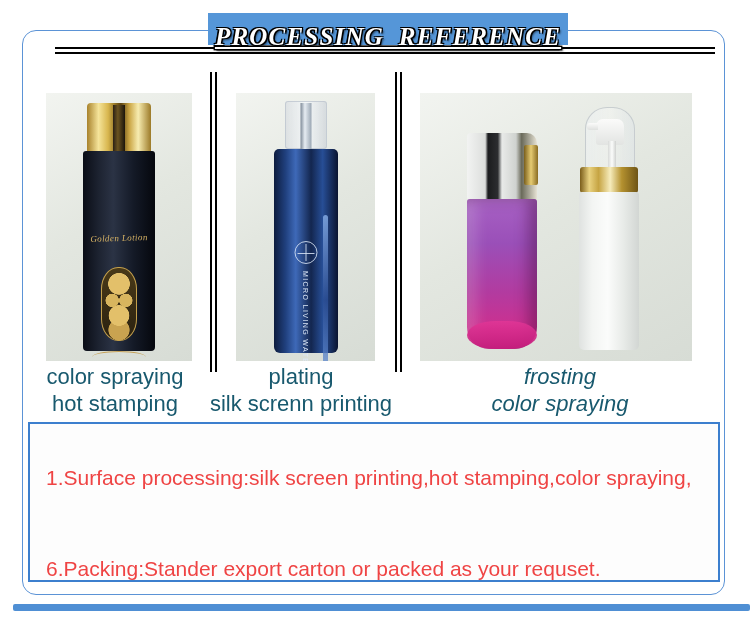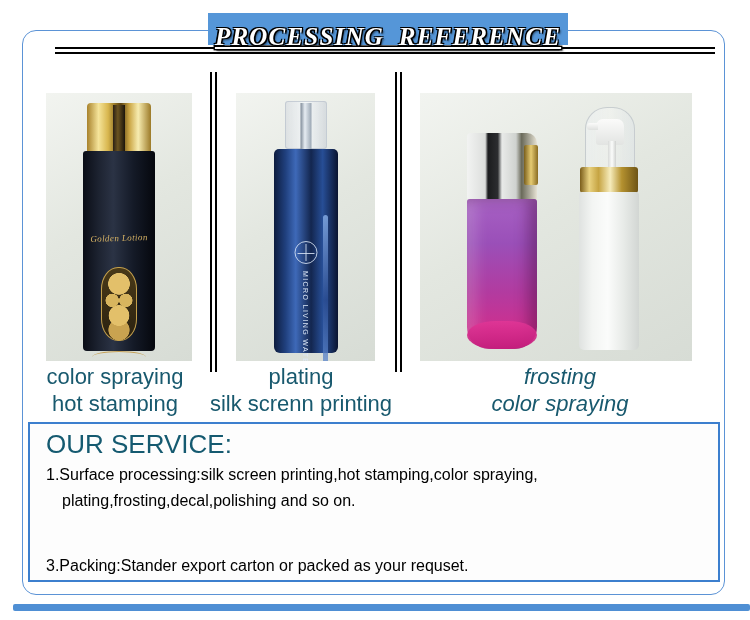--- a/index.html
+++ b/index.html
@@ -245,21 +245,21 @@
     border:2.5px solid #3c7fce;
     box-sizing:border-box;
     background:#fdfdfd;
   }
   #service-title{
     position:absolute;left:16px;top:5px;
     font-size:26px;color:#155a70;
   }
   .svc-line{
     position:absolute;left:16px;
-    font-size:16px;color:#000000;
+    font-size:21px;color:#ef4444;
     white-space:nowrap;
   }
   #svc-1a{top:42px;}
   #svc-1b{top:68px;left:32px;}
   #svc-2{top:104px;}
   #svc-3{top:133px;}
 </style>
 </head>
 <body>
 
@@ -323,19 +323,17 @@
 </div>
 
 <div class="caption" id="caption-1">color spraying
 hot stamping</div>
 <div class="caption" id="caption-2">plating
 silk screnn printing</div>
 <div class="caption" id="caption-3">frosting
 color spraying</div>
 
 <div id="service-box">
-  <div id="service-title">OUR SERVICE:</div>
   <div class="svc-line" id="svc-1a">1.Surface processing:silk screen printing,hot stamping,color spraying,</div>
-  <div class="svc-line" id="svc-1b">plating,frosting,decal,polishing and so on.</div>
-  <div class="svc-line" id="svc-3">3.Packing:Stander export carton or packed as your requset.</div>
+  <div class="svc-line" id="svc-3">6.Packing:Stander export carton or packed as your requset.</div>
 </div>
 
 <div id="bottom-bar"></div>
 
 </body></html>

